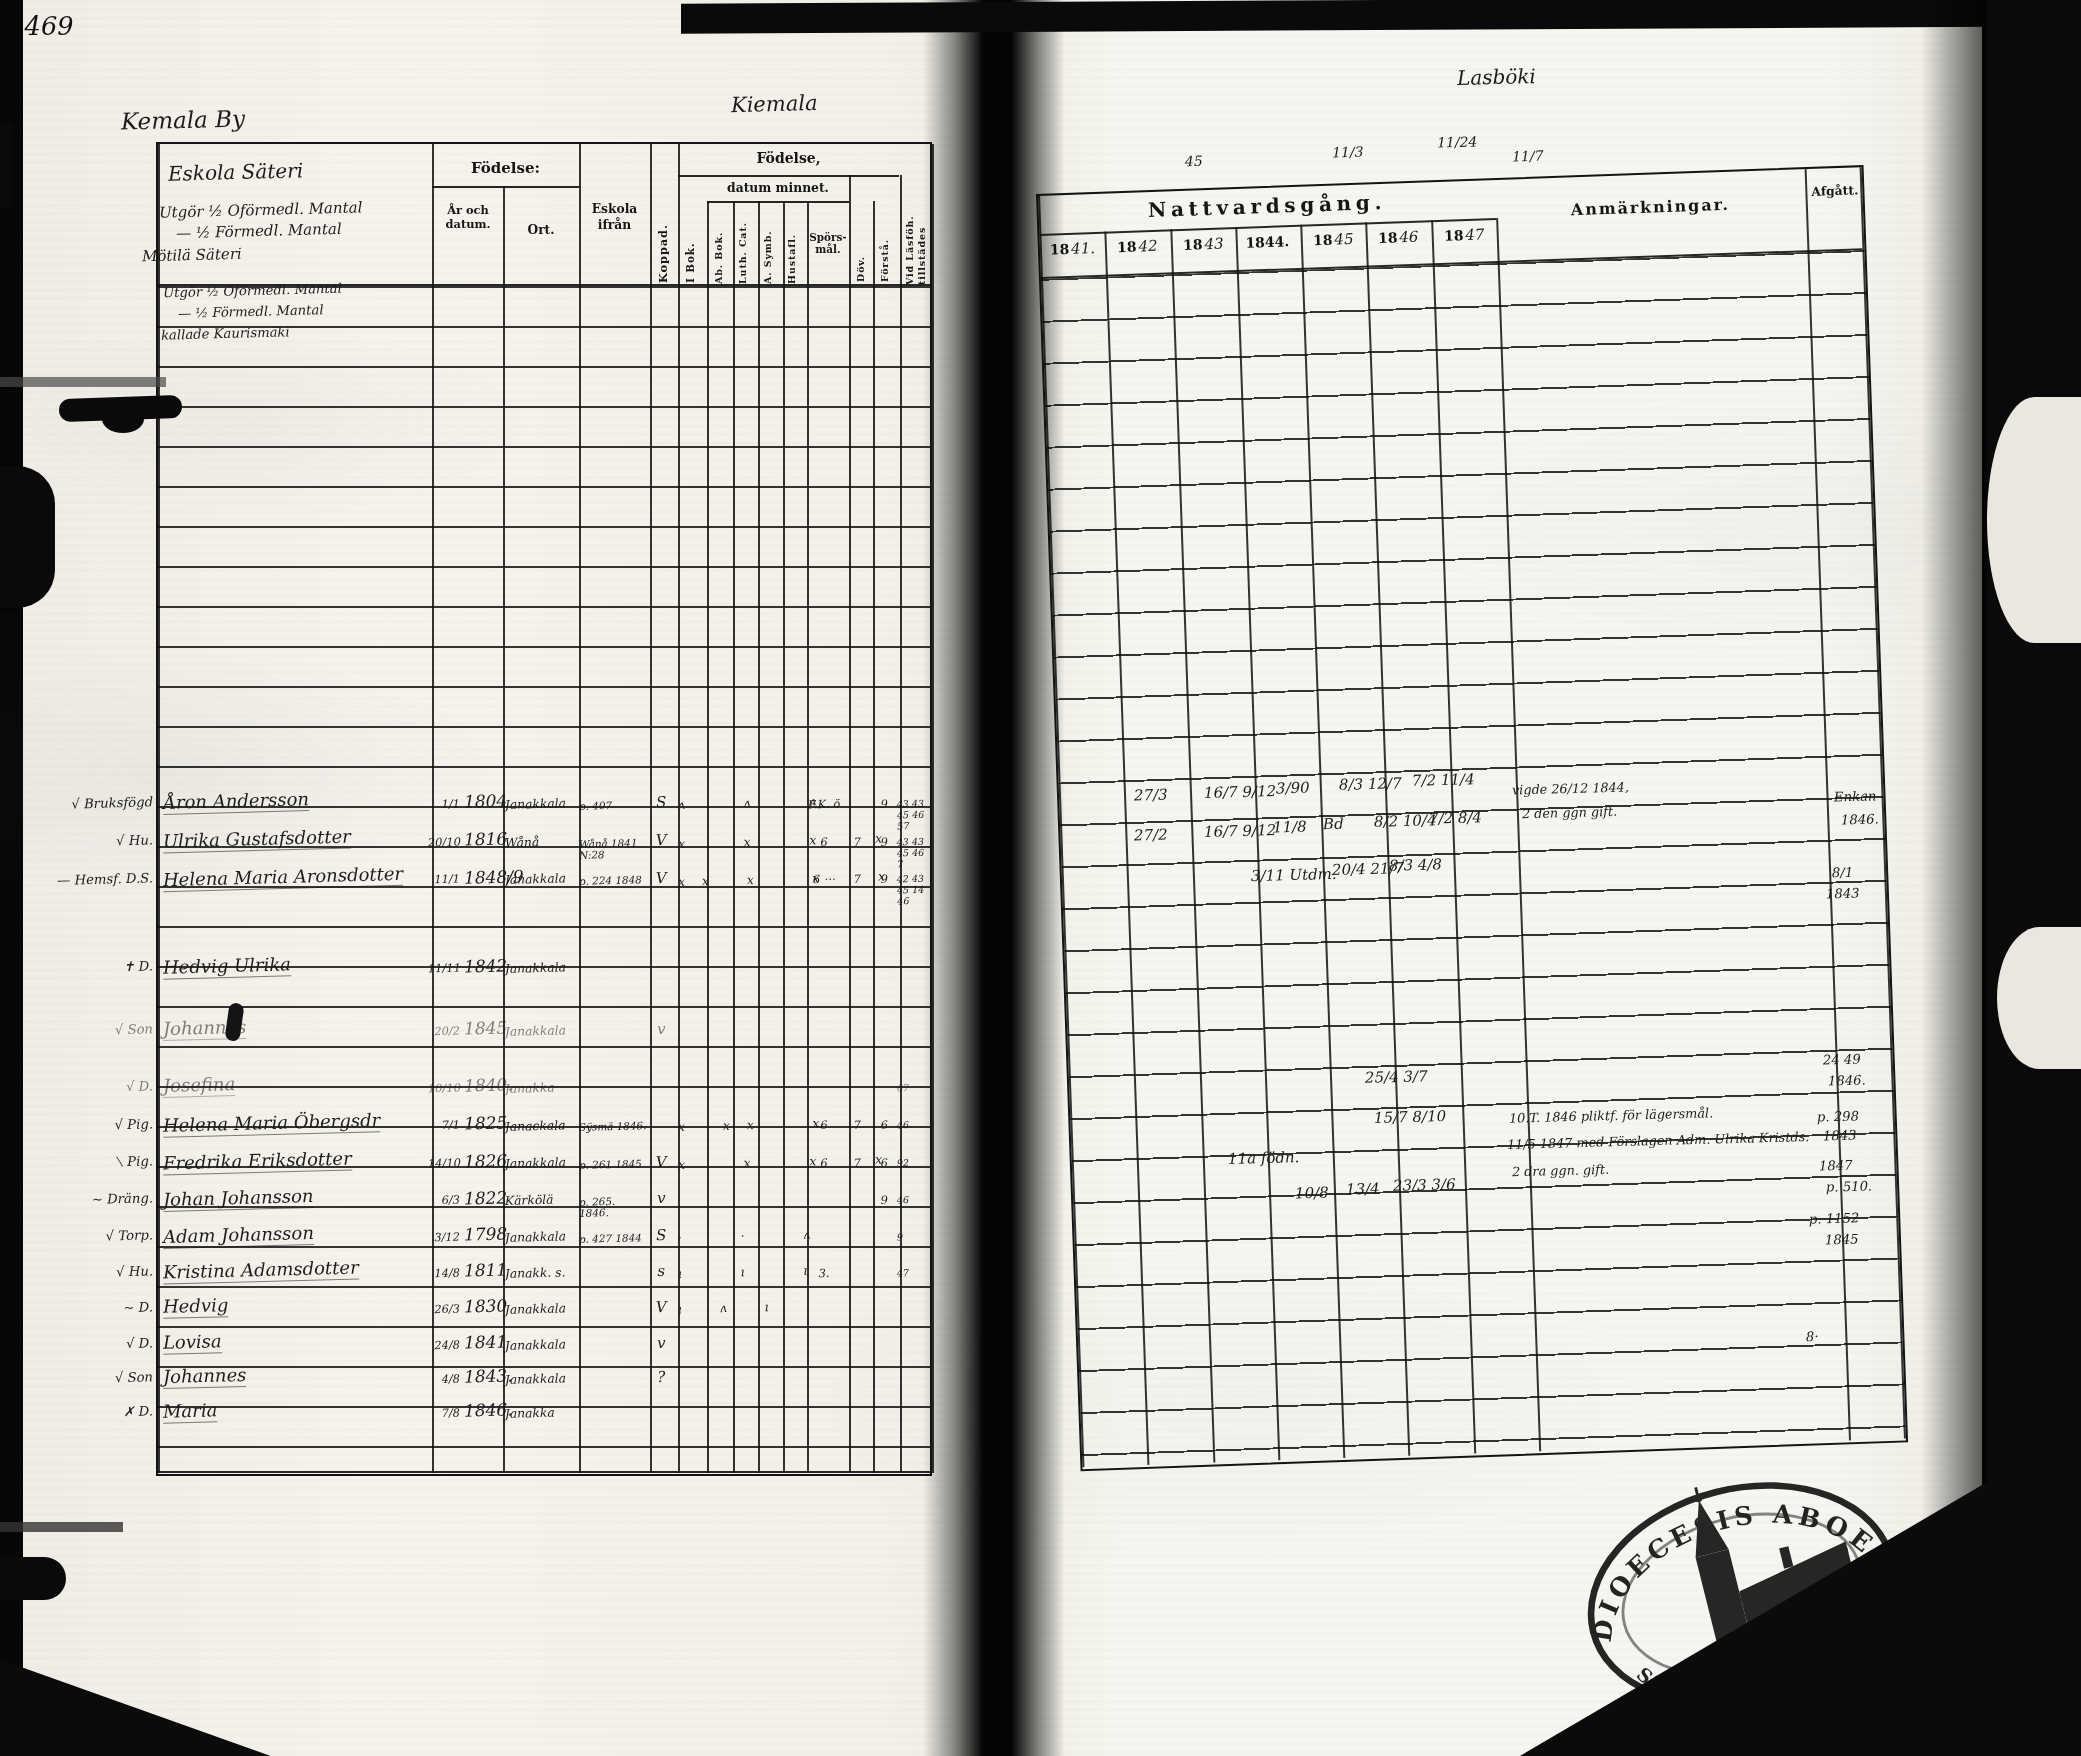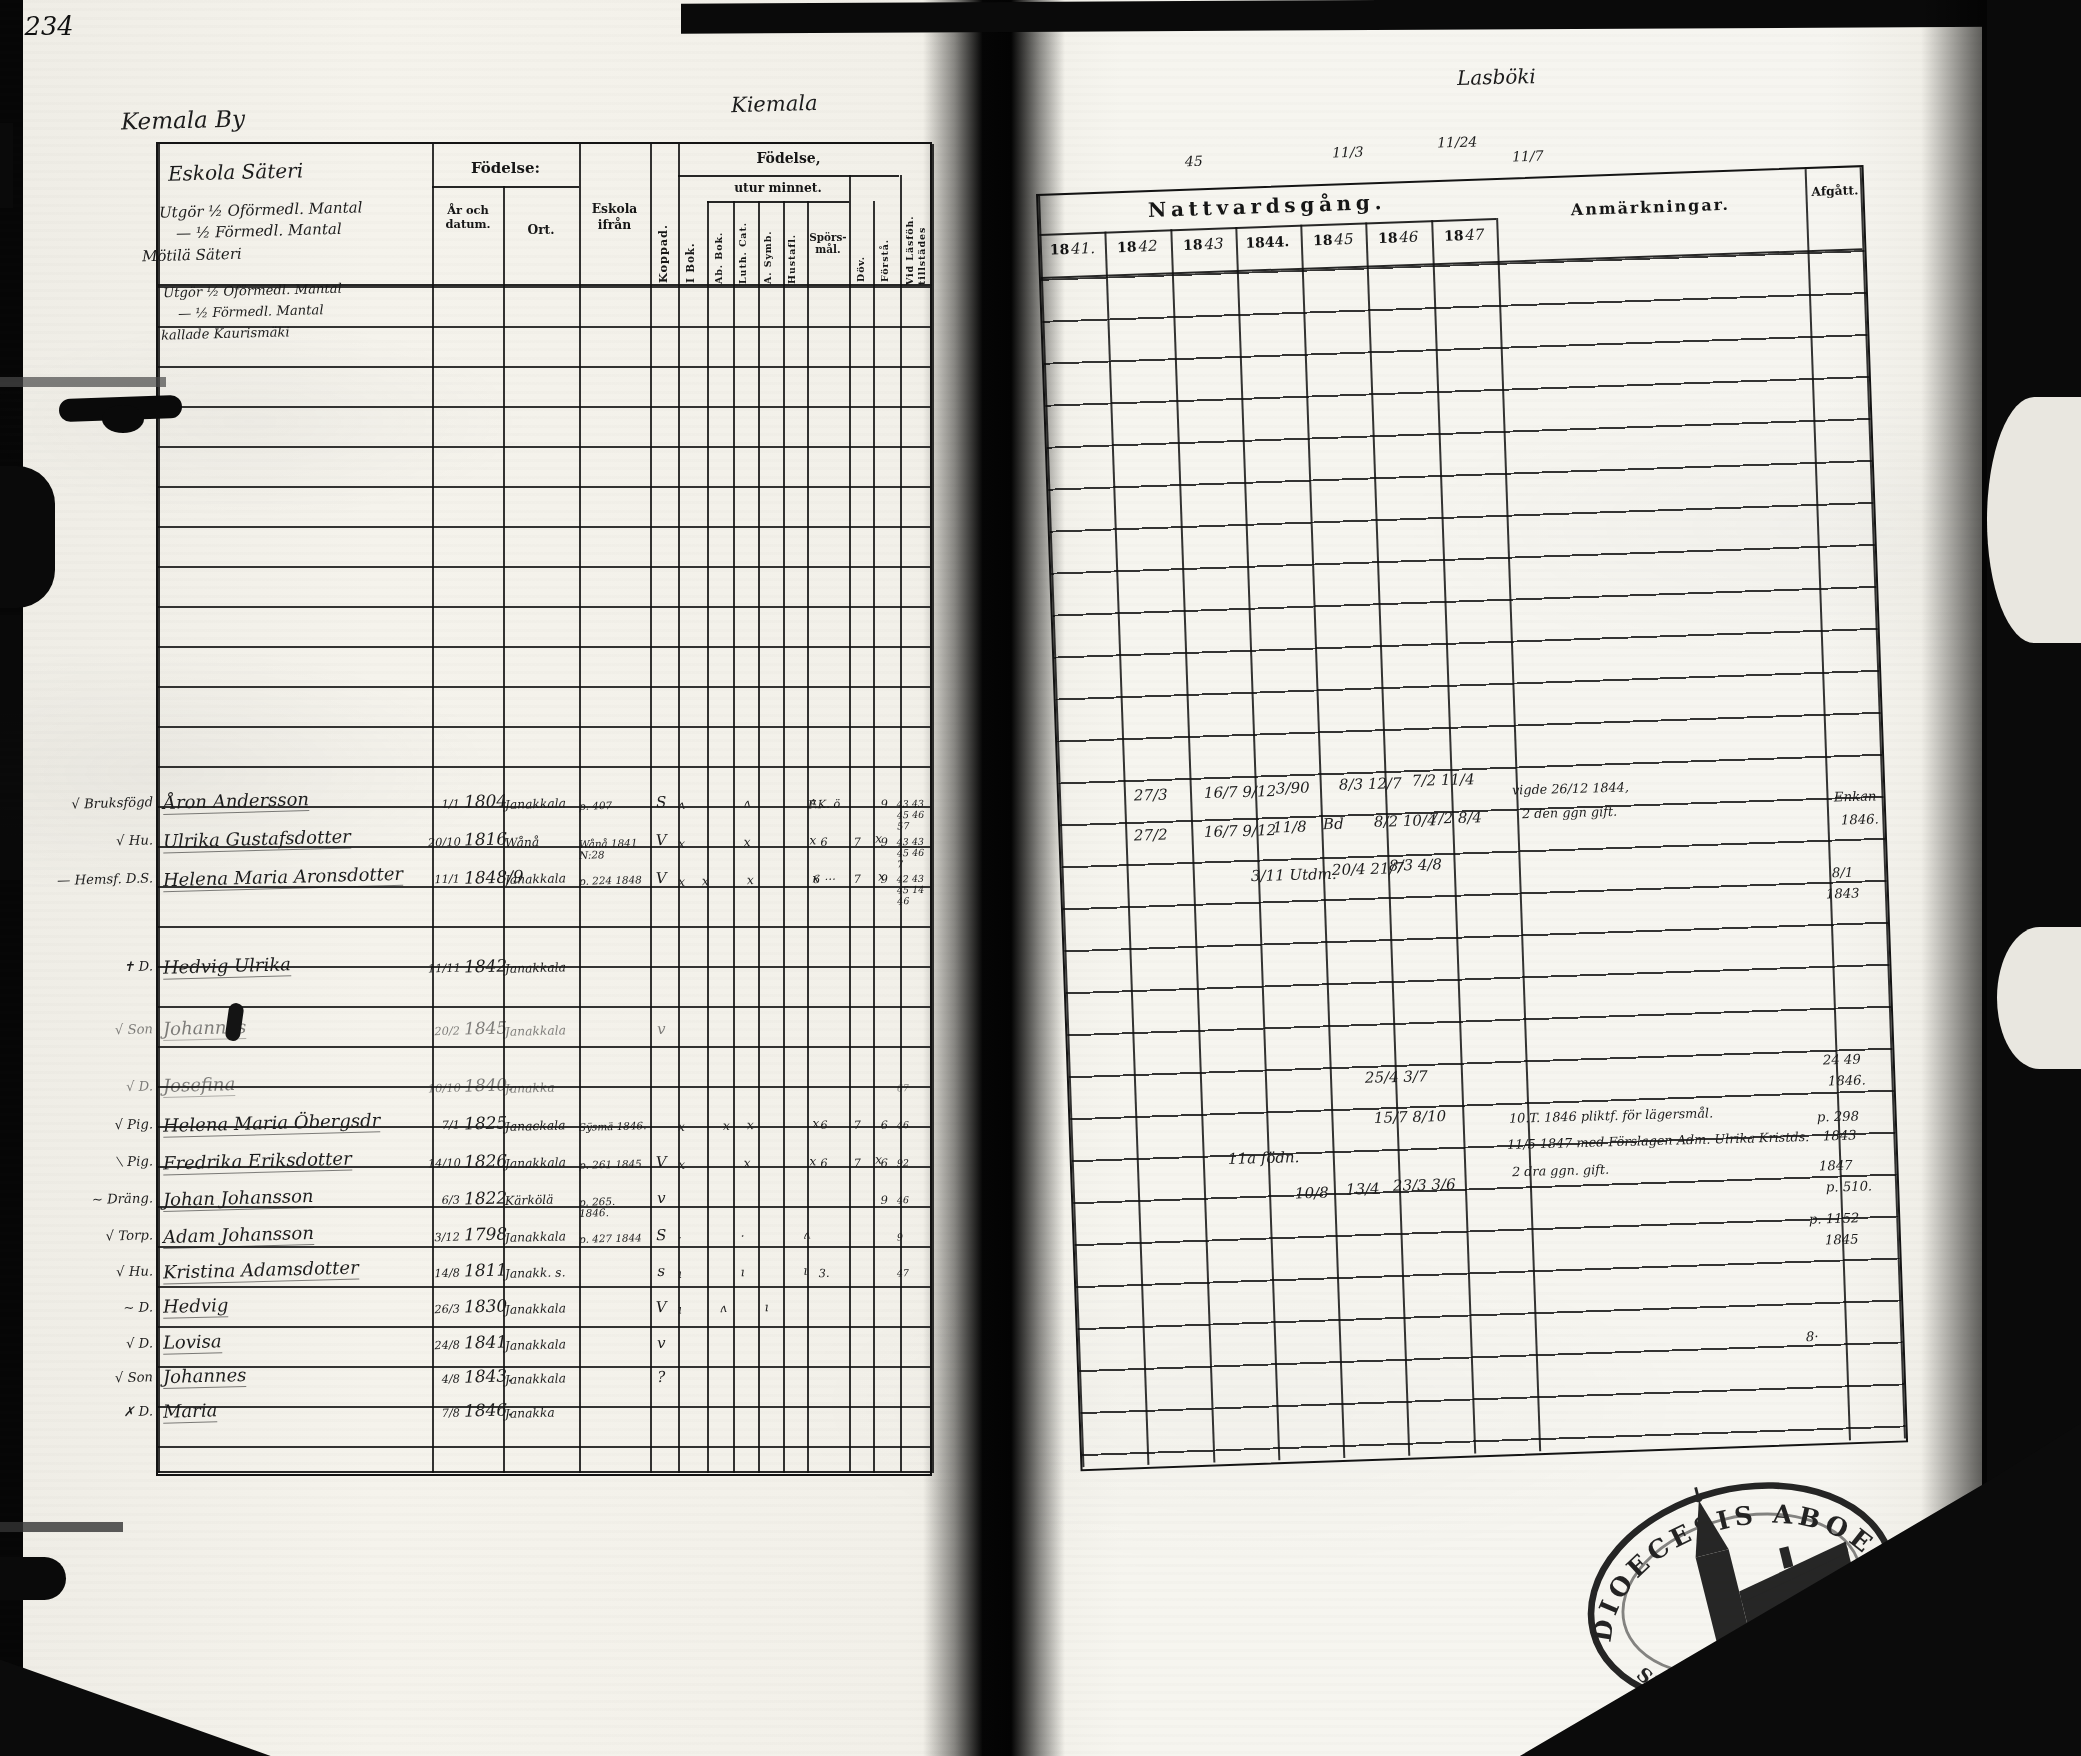--- a/index.html
+++ b/index.html
@@ -39,34 +39,34 @@
          transform:rotate(-14deg);opacity:.92;}
 </style>
 </head>
 <body>
 
 <div class="screen">
 
   <div class="paper"></div>
   <div class="mottle"></div>
 
-  <div class="pgnum">234</div>
+  <div class="pgnum">469</div>
 
   <div class="table ltable" id="ltable">
     <div class="rows" style="top:142px;height:1192px;"></div>
 
     <div class="plab" style="left:274px;width:147px;top:15px;font-size:15px;">Födelse:</div>
     <div class="hl" style="left:274px;top:42px;width:147px;"></div>
     <div class="plab" style="left:276px;width:68px;top:59px;font-size:11.4px;line-height:1.25;">År och datum.</div>
     <div class="plab" style="left:345px;width:76px;top:78px;font-size:12.3px;">Ort.</div>
     <div class="plab" style="left:421px;width:71px;top:57px;font-size:12.3px;line-height:1.3;">Eskola ifrån</div>
     <div class="vlab" style="left:498px;top:11.4px;height:128px;font-size:11.4px;">Koppad.</div>
     <div class="plab" style="left:520px;width:221px;top:5.7px;font-size:14px;">Födelse,</div>
     <div class="hl" style="left:520px;top:31px;width:221px;"></div>
-    <div class="plab" style="left:549px;width:142px;top:36px;font-size:12.3px;">utur minnet.</div>
+    <div class="plab" style="left:549px;width:142px;top:36px;font-size:12.3px;">datum minnet.</div>
     <div class="hl" style="left:549px;top:57px;width:142px;"></div>
     <div class="vlab" style="left:526px;top:40px;height:99px;">I Bok.</div>
     <div class="vlab" style="left:555px;top:62px;height:78px;font-size:9.5px;">Ab. Bok.</div>
     <div class="vlab" style="left:579px;top:62px;height:78px;font-size:9.5px;">Luth. Cat.</div>
     <div class="vlab" style="left:604px;top:62px;height:78px;font-size:9.5px;">A. Symb.</div>
     <div class="vlab" style="left:628px;top:62px;height:78px;font-size:9.5px;">Hustafl.</div>
     <div class="plab" style="left:649px;width:42px;top:87px;font-size:10.4px;line-height:1.2;">Spörs-mål.</div>
     <div class="vlab" style="left:697px;top:62px;height:76px;font-size:9.5px;">Döv.</div>
     <div class="vlab" style="left:721px;top:62px;height:76px;font-size:9.5px;">Förstå.</div>
     <div class="vlab" style="left:746px;top:13.2px;height:128px;font-size:9.5px;width:28px;line-height:1.3;">Vid Läsföh. tillstädes</div>

